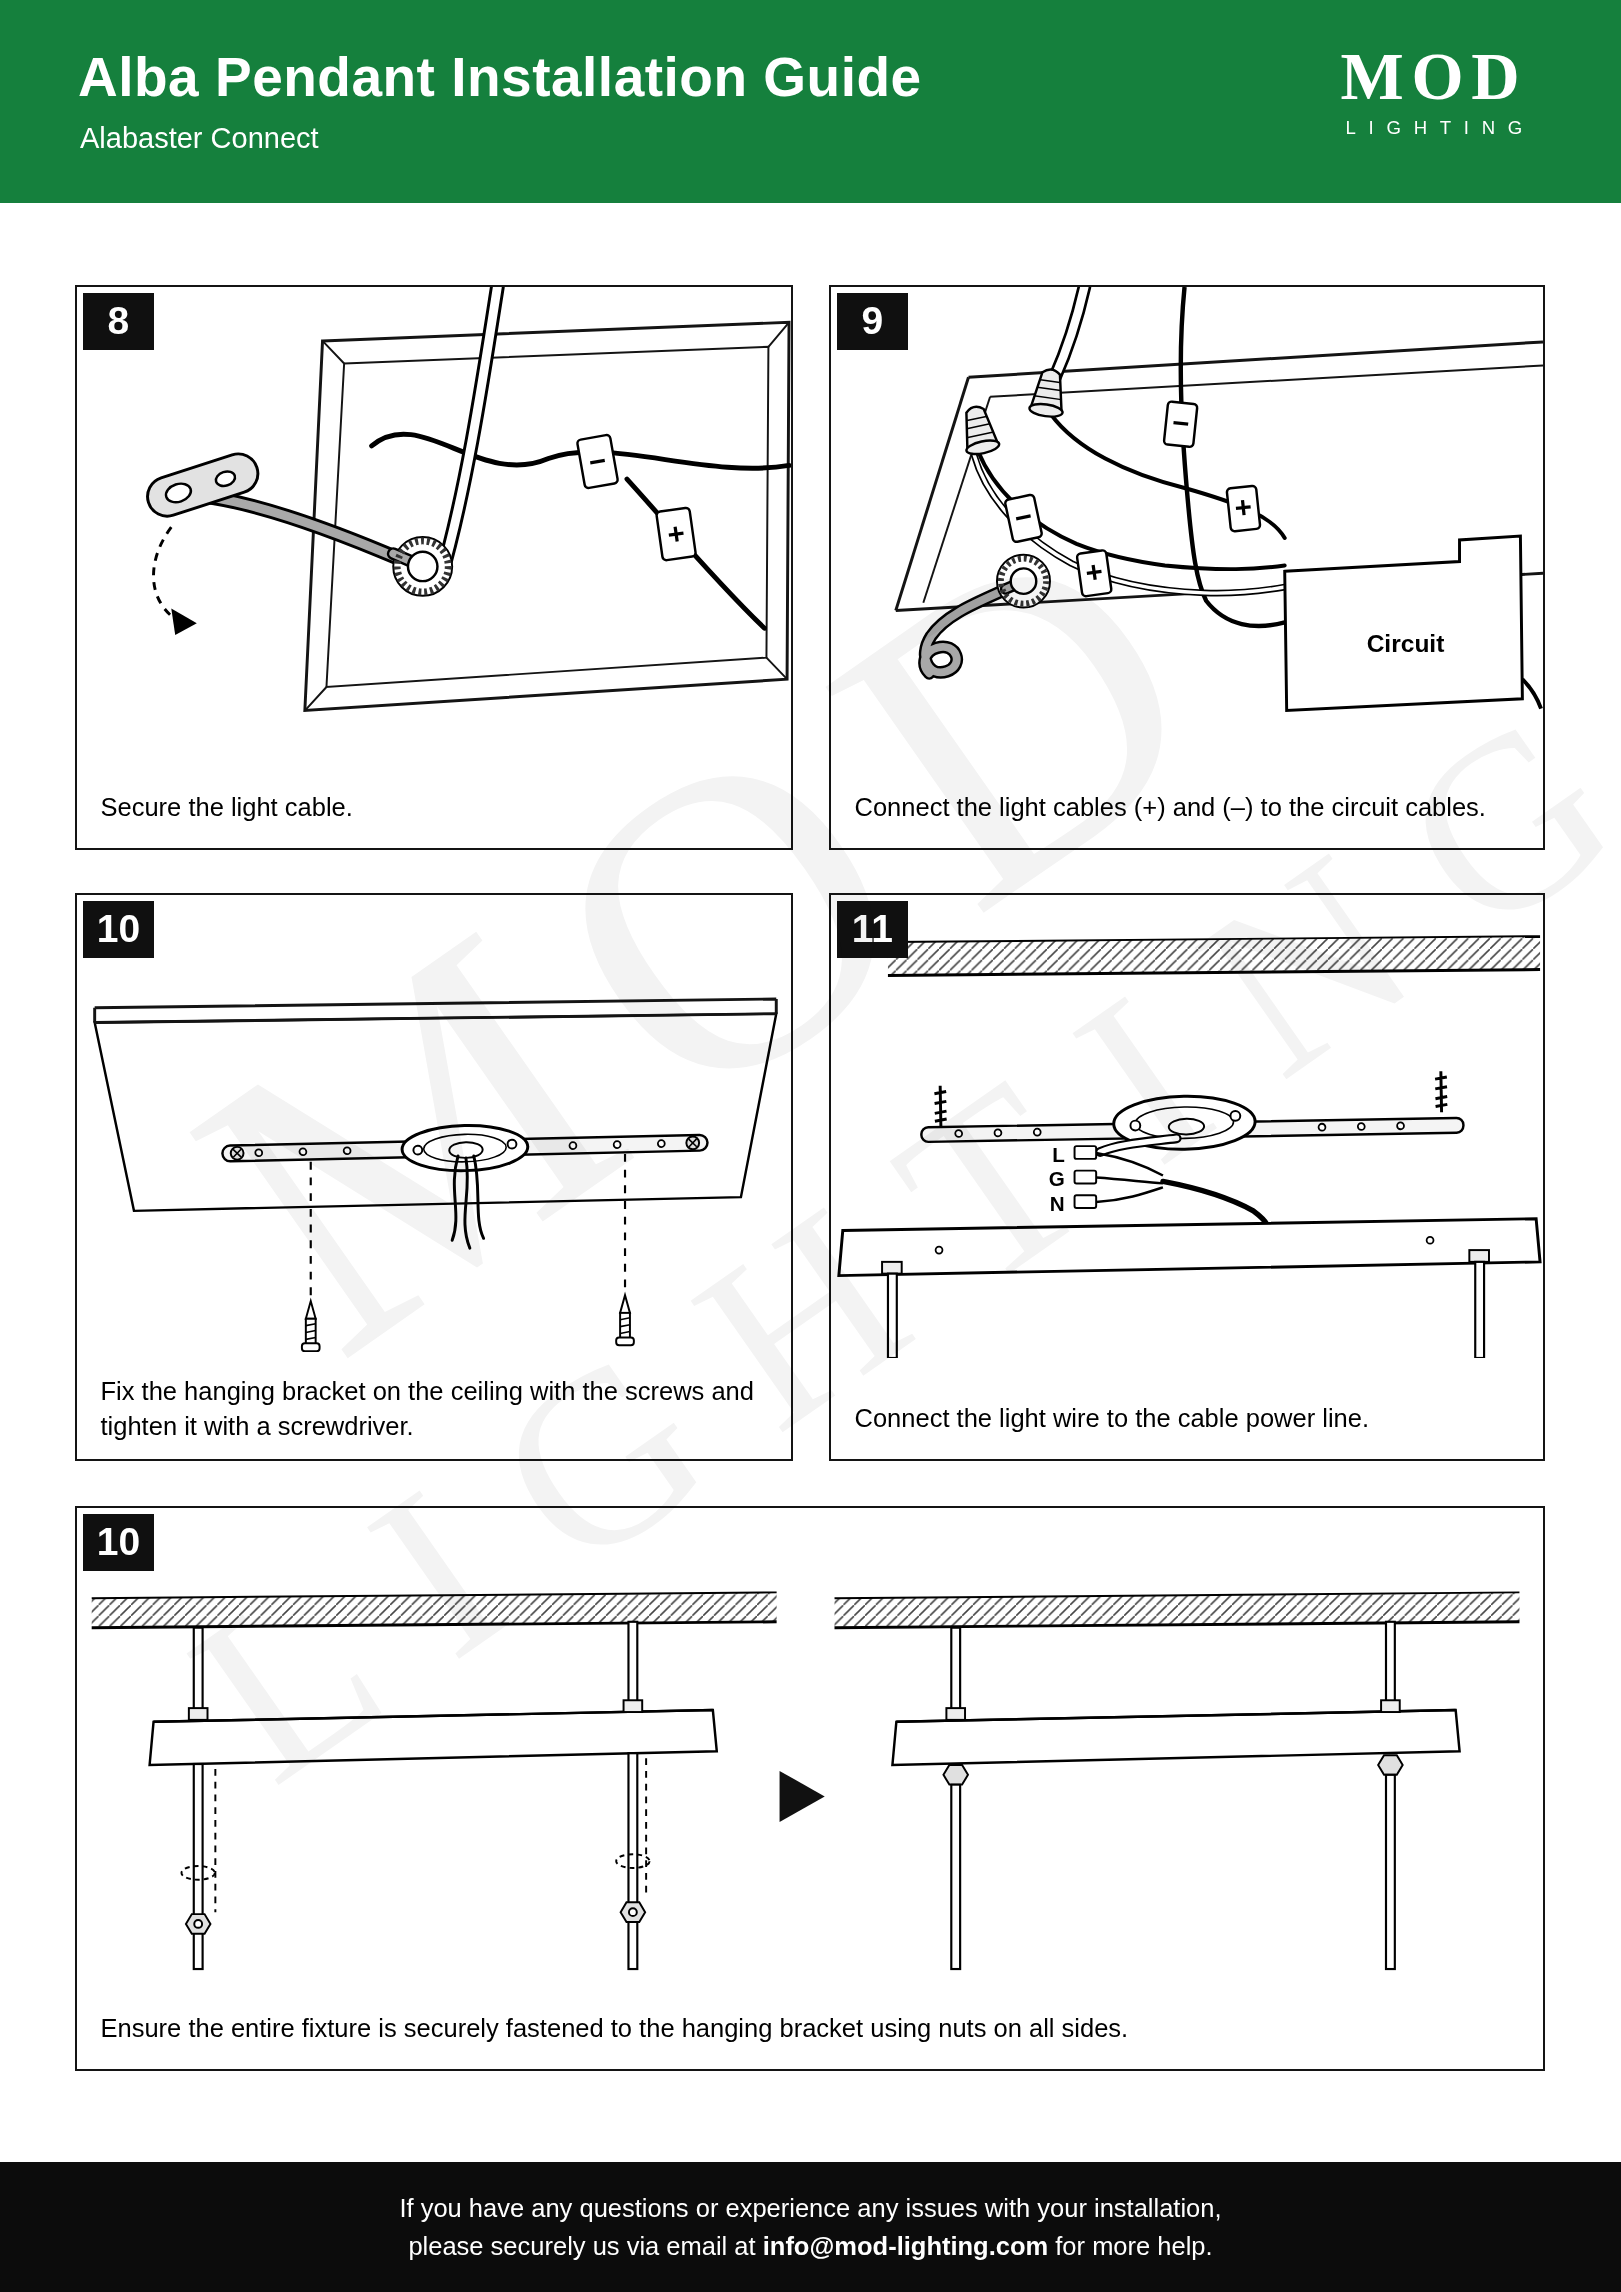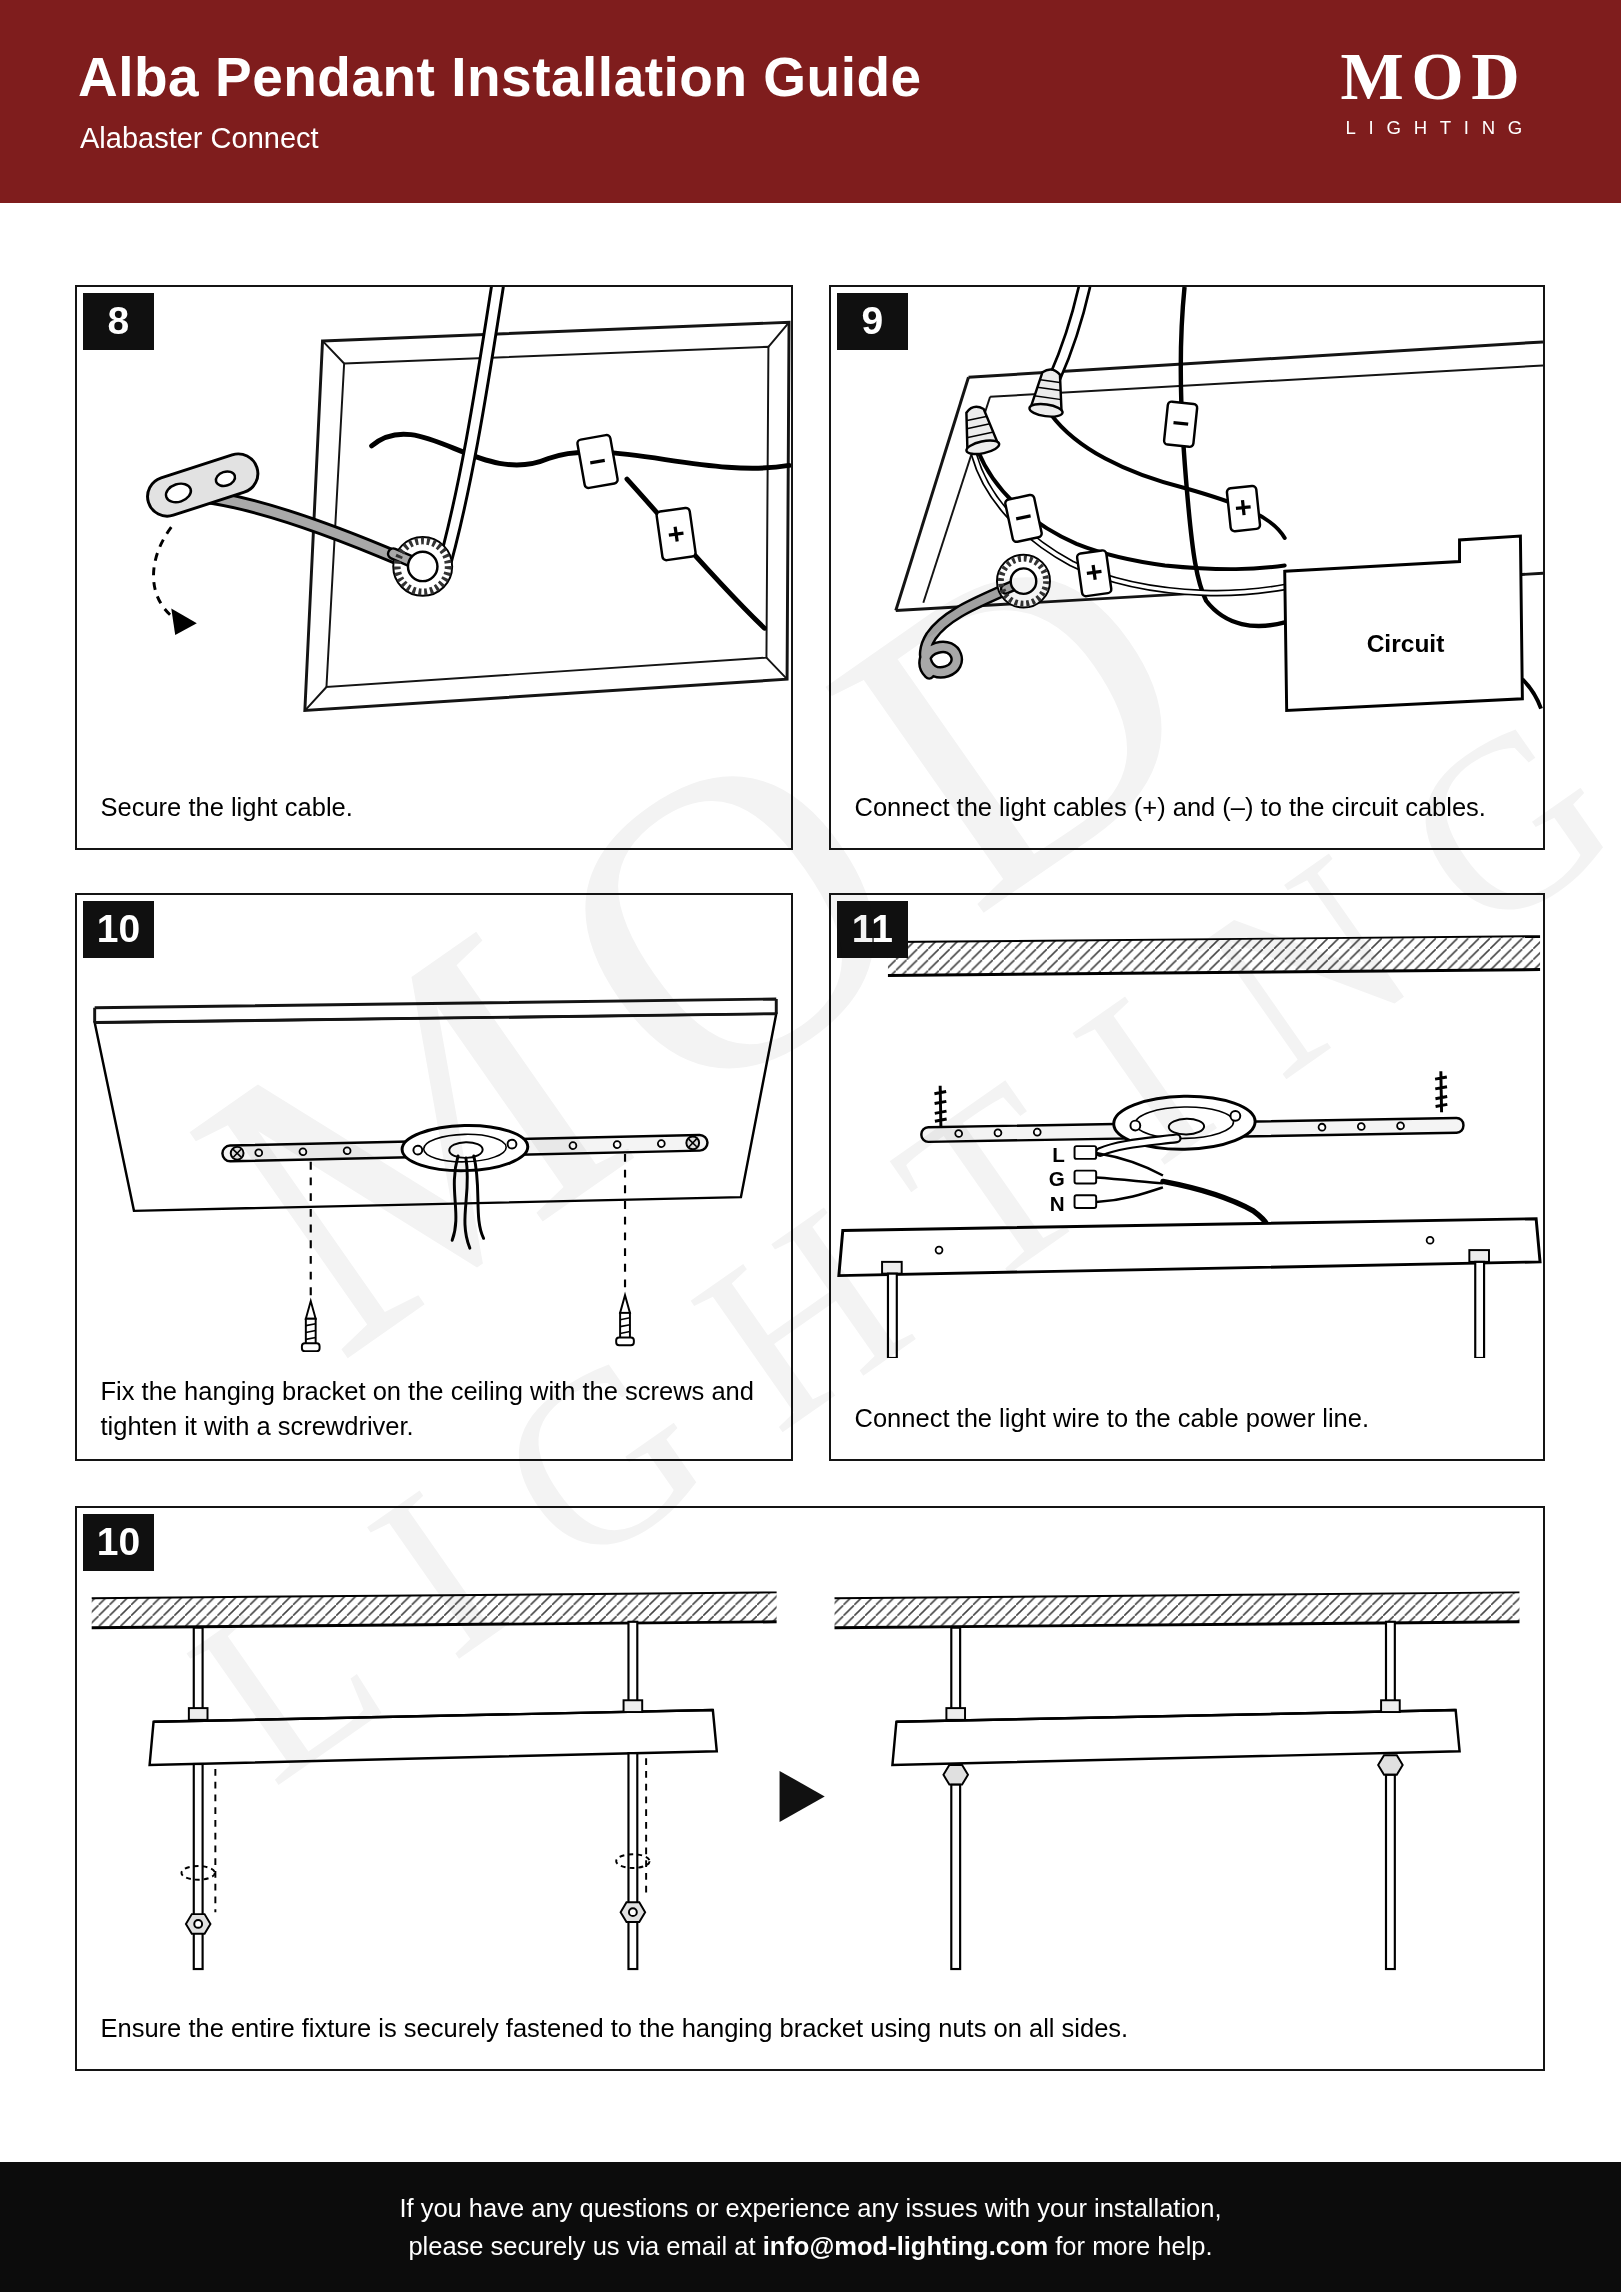--- a/index.html
+++ b/index.html
@@ -1,21 +1,21 @@
 <!DOCTYPE html>
 <html><head>
 <meta charset="utf-8">
 <style>
   html,body{margin:0;padding:0;}
   body{
     width:1621px;height:2293px;position:relative;overflow:hidden;
     background:#ffffff;font-family:"Liberation Sans",sans-serif;color:#000;
   }
   
-  .header{position:absolute;top:0;left:0;width:100%;height:203px;background:#7f1d1d;color:#fff;z-index:10;}
+  .header{position:absolute;top:0;left:0;width:100%;height:203px;background:#15803d;color:#fff;z-index:10;}
   .title{position:absolute;left:78px;top:45px;font-size:55px;font-weight:800;letter-spacing:0.5px;}
   .subtitle{position:absolute;left:80px;top:122px;font-size:29px;font-weight:400;}
   .logo{position:absolute;right:86px;top:43px;text-align:center;}
   .logo-word{font-family:"Liberation Serif",serif;font-size:67px;font-weight:700;letter-spacing:7.8px;line-height:1;}
   .logo-sub{font-size:18.6px;letter-spacing:12.7px;margin-top:6.9px;font-weight:400;text-indent:12.7px;}
   
   .watermark{position:absolute;left:-196px;top:686px;width:2013px;text-align:center;
     transform:rotate(-35deg);z-index:5;pointer-events:none;
     color:rgba(20,20,20,0.05);font-family:"Liberation Serif",serif;}
   .wm1{font-size:421px;letter-spacing:49px;line-height:1;}

